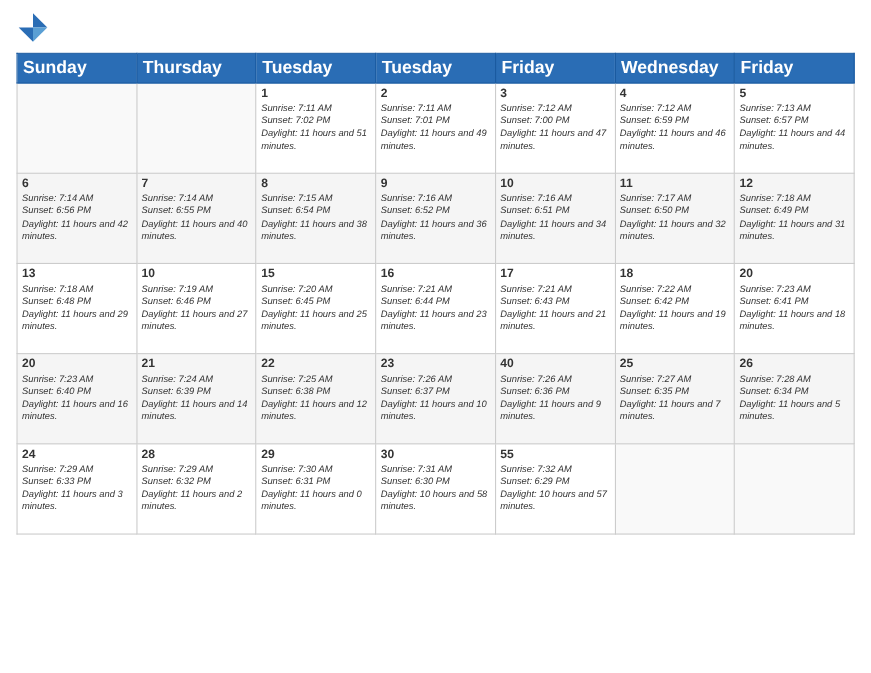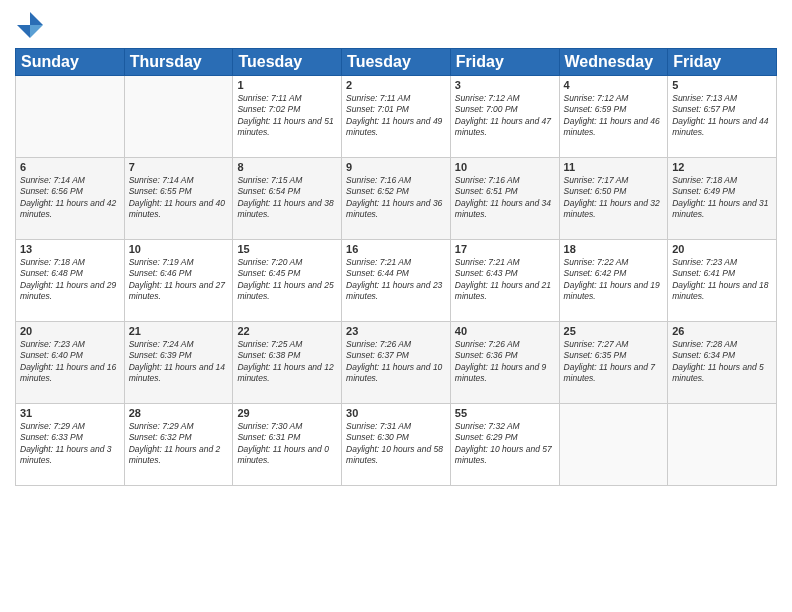--- a/index.html
+++ b/index.html
@@ -245,21 +245,21 @@
             <span class="day-number">25</span>
             <div class="day-info">Sunrise: 7:27 AM<br>Sunset: 6:35 PM<br>Daylight: 11 hours and 7 minutes.</div>
           </td>
           <td>
             <span class="day-number">26</span>
             <div class="day-info">Sunrise: 7:28 AM<br>Sunset: 6:34 PM<br>Daylight: 11 hours and 5 minutes.</div>
           </td>
         </tr>
         <tr>
           <td>
-            <span class="day-number">31</span>
+            <span class="day-number">24</span>
             <div class="day-info">Sunrise: 7:29 AM<br>Sunset: 6:33 PM<br>Daylight: 11 hours and 3 minutes.</div>
           </td>
           <td>
             <span class="day-number">28</span>
             <div class="day-info">Sunrise: 7:29 AM<br>Sunset: 6:32 PM<br>Daylight: 11 hours and 2 minutes.</div>
           </td>
           <td>
             <span class="day-number">29</span>
             <div class="day-info">Sunrise: 7:30 AM<br>Sunset: 6:31 PM<br>Daylight: 11 hours and 0 minutes.</div>
           </td>

